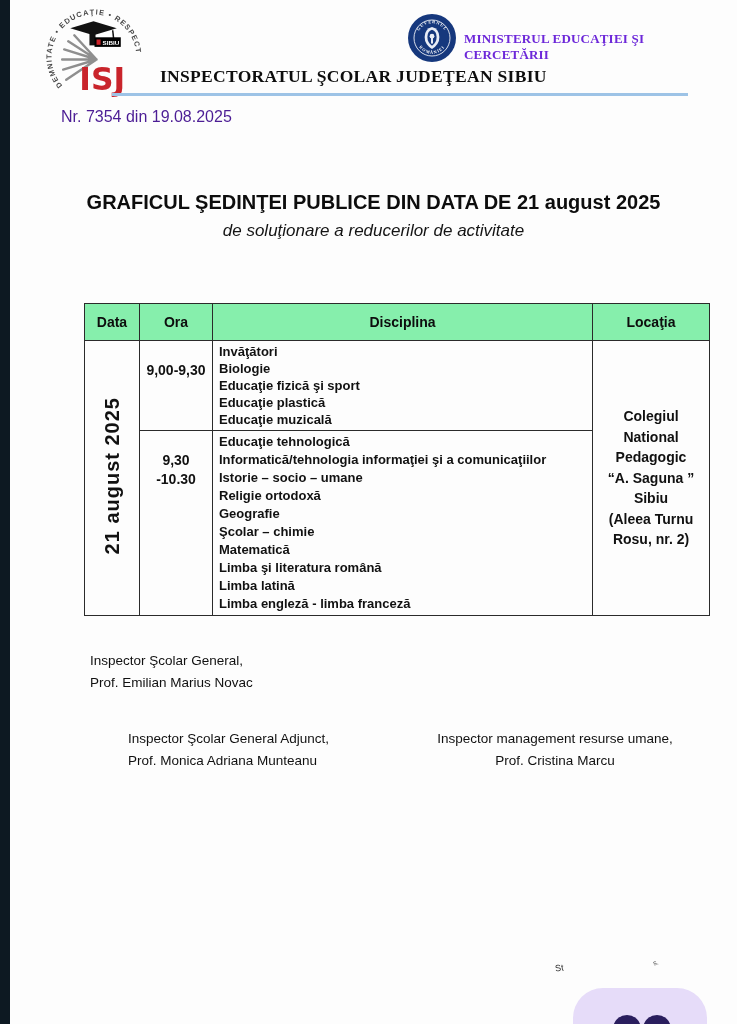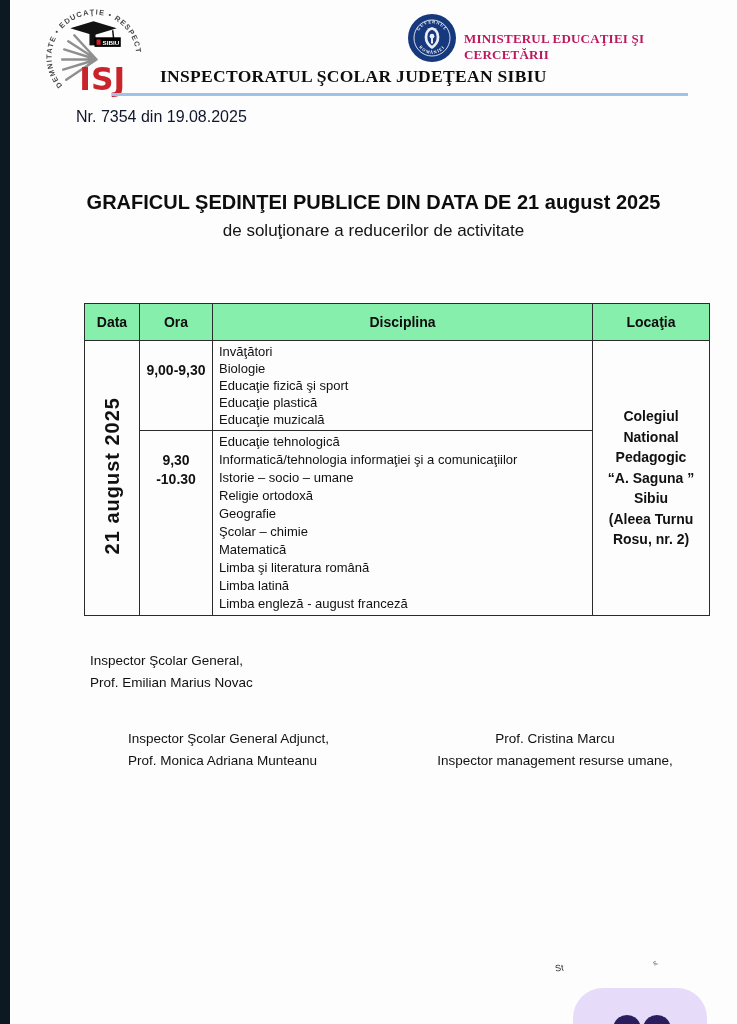--- a/index.html
+++ b/index.html
@@ -2,39 +2,39 @@
 <html><head>
 <meta charset="utf-8">
 <style>
   html,body{margin:0;padding:0;}
   body{width:737px;height:1024px;position:relative;overflow:hidden;background:#fdfdfd;
        font-family:"Liberation Sans",sans-serif;color:#111;}
   .edge-strip{position:absolute;left:0;top:0;width:10px;height:1024px;background:#0d1922;}
   .abs{position:absolute;}
   
   .ministry-label{left:464px;top:31px;width:260px;font-family:"Liberation Serif",serif;
-      font-weight:bold;font-size:13px;color:#be185d;letter-spacing:.2px;}
+      font-weight:bold;font-size:13px;color:#6d28d9;letter-spacing:.2px;}
   .inspectorate-title{left:160px;top:66px;font-family:"Liberation Serif",serif;
       font-weight:bold;font-size:17.5px;color:#0d0d0d;letter-spacing:.3px;}
   .header-rule{left:112px;top:93px;width:576px;height:3px;background:#9dc3e6;}
-  .reg-number{left:76px;top:108px;font-size:16px;color:#0f172a;}
+  .reg-number{left:61px;top:108px;font-size:16px;color:#4c1d95;}
   
   .doc-title{left:10px;right:0;top:191px;text-align:center;font-weight:bold;font-size:20px;color:#0d0d0d;}
-  .doc-subtitle{left:10px;right:0;top:221px;text-align:center;font-size:17px;color:#141414;}
+  .doc-subtitle{left:10px;right:0;top:221px;text-align:center;font-size:17px;color:#141414;font-style:italic;}
   
   table.sched{position:absolute;left:84px;top:303px;border-collapse:collapse;table-layout:fixed;
       border:1.5px solid #222;}
   table.sched td,table.sched th{border:1px solid #2b2b2b;}
   th.hd{background:#86efac;font-size:14px;font-weight:bold;height:34px;color:#0d0d0d;}
   td.datecell{width:52px;text-align:center;vertical-align:middle;}
   td.datecell span{writing-mode:vertical-rl;transform:rotate(180deg);font-weight:bold;
       font-size:20px;letter-spacing:1px;white-space:nowrap;}
   td.oracell{width:70px;vertical-align:top;text-align:center;font-weight:bold;font-size:14px;
       padding-top:20px;line-height:19px;}
-  td.disccell{width:367px;vertical-align:top;padding:2px 6px;font-weight:normal;font-size:13px;
+  td.disccell{width:367px;vertical-align:top;padding:2px 6px;font-weight:bold;font-size:13px;
       overflow:hidden;}
   td.disccell .li{display:block;white-space:nowrap;}
   tr.r1{height:87px;} tr.r1 td.disccell .li{line-height:17px;}
   tr.r2{height:185px;} tr.r2 td.disccell .li{line-height:18px;}
   td.loccell{width:108px;vertical-align:middle;text-align:center;font-weight:bold;font-size:14px;
       padding:4px 4px;}
   td.loccell .li{display:block;line-height:20.5px;white-space:nowrap;}
   
   .sig-general{left:90px;right:0;top:650px;text-align:left;font-size:13.5px;line-height:22px;}
   .sig-adjunct{left:128px;top:728px;font-size:13.5px;line-height:22px;}
@@ -150,37 +150,37 @@
       <td class="disccell">
           <span class="li">Educaţie tehnologică</span>
           <span class="li">Informatică/tehnologia informaţiei şi a comunicaţiilor</span>
           <span class="li">Istorie – socio – umane</span>
           <span class="li">Religie ortodoxă</span>
           <span class="li">Geografie</span>
           <span class="li">Şcolar – chimie</span>
           <span class="li">Matematică</span>
           <span class="li">Limba şi literatura română</span>
           <span class="li">Limba latină</span>
-          <span class="li">Limba engleză - august franceză</span>
+          <span class="li">Limba engleză - limba franceză</span>
         </td>
     </tr>
   </tbody>
 </table>
 
 <div class="abs sig-general">
   <div>Inspector Şcolar General,</div>
   <div>Prof. Emilian Marius Novac</div>
 </div>
 <div class="abs sig-adjunct">
   <div>Inspector Şcolar General Adjunct,</div>
   <div>Prof. Monica Adriana Munteanu</div>
 </div>
 <div class="abs sig-hr">
+  <div>Inspector management resurse umane,</div>
   <div>Prof. Cristina Marcu</div>
-  <div>Inspector management resurse umane,</div>
 </div>
 
 <div class="abs footer-frag-left">St</div>
 <div class="abs footer-frag-right">s.</div>
 
 <button class="abs assistant-btn">
   <span class="blob b1"></span>
   <span class="blob b2"></span>
 </button>
 

